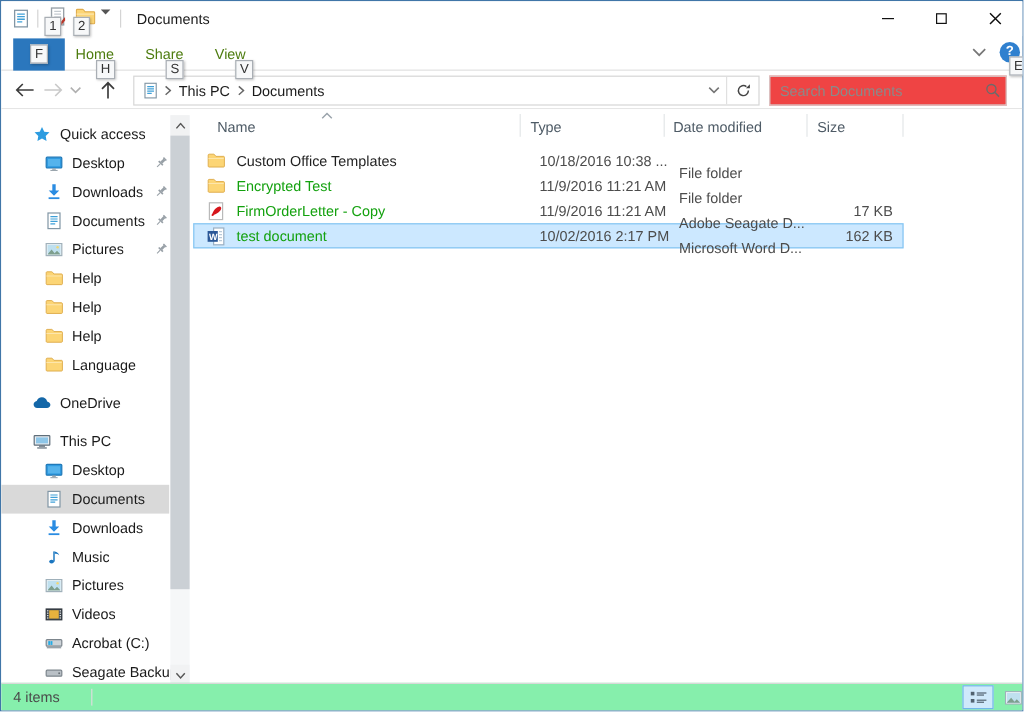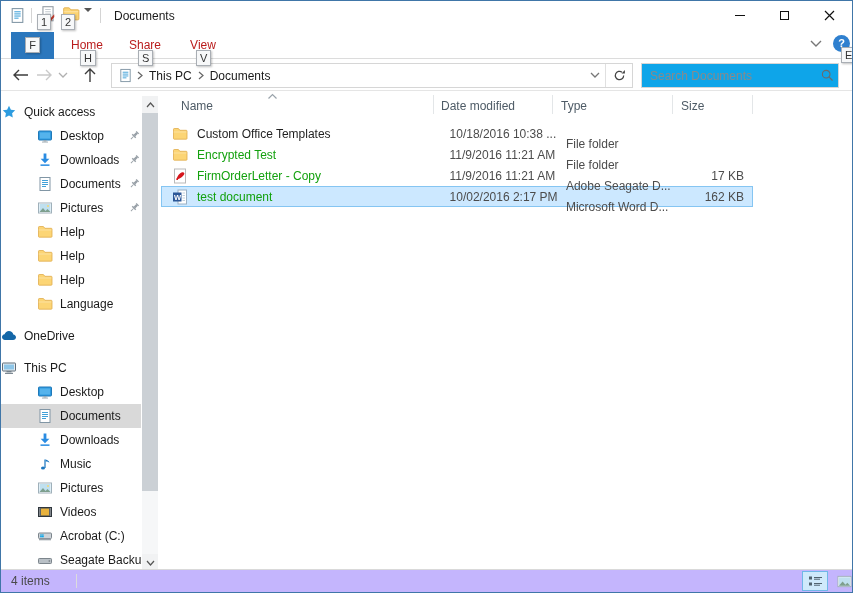--- a/index.html
+++ b/index.html
@@ -17,21 +17,21 @@
   .qat-dd .tri { width:0; height:0; margin:0 auto; border-left:4px solid transparent; border-right:4px solid transparent; border-top:4px solid #555; }
   .tb-title { position:absolute; left:113px; top:8px; font-size:12px; color:#1a1a1a; }
   .caption { position:absolute; top:0; right:0; display:flex; }
   .cap-btn { width:45px; height:29px; display:flex; align-items:center; justify-content:center; background:#fff; }
   .glyph-min { width:10px; height:1px; background:#111; }
   .glyph-max { width:9px; height:9px; border:1px solid #111; }
 
   
   .ribbonrow { position:absolute; top:30px; left:0; right:0; height:28px; background:#fff; border-bottom:1px solid #dcdcdc; }
   .file-tab { position:absolute; left:10px; top:1px; width:43px; height:27px; background:#2b77bd; }
-  .tab { position:absolute; top:0; height:28px; line-height:28px; width:48px; text-align:center; color:#b91c1c; font-size:12px; }
+  .tab { position:absolute; top:0; height:28px; line-height:28px; width:48px; text-align:left; color:#4d7c0f; font-size:12px; }
   .ribbon-chevron { position:absolute; left:808px; top:8px; width:14px; height:10px; }
   .help-btn { position:absolute; left:832px; top:4px; width:17px; height:17px; border-radius:50%; background:#2f80cf;
               color:#fff; font-size:11px; font-weight:bold; text-align:center; line-height:17px; }
 
   
   .keytip { position:absolute; z-index:10; background:#f7f8f9; border:1px solid #a9aeb4; box-shadow:1px 1px 2px rgba(0,0,0,.25);
             font-size:11px; color:#333; min-width:14px; height:16px; line-height:14px; padding:0 3px; text-align:center; }
   .file-kt { position:relative; margin:5px auto 0; display:inline-block; left:0; }
   .file-tab { text-align:center; }
 
@@ -40,33 +40,33 @@
   .nav-btn { position:absolute; top:5px; width:22px; height:22px; display:flex; align-items:center; justify-content:center; }
   .addr-box { position:absolute; left:110px; top:4px; width:522px; height:25px; border:1px solid #d6d6d6; background:#fff;
               display:flex; align-items:center; }
   .addr-icon { width:15px; height:15px; margin-left:6px; }
   .crumb-sep { margin:0 4px; display:flex; align-items:center; }
   .crumb { color:#1a1a1a; padding:0 2px; white-space:nowrap; }
   .addr-spacer { flex:1; }
   .addr-dd { width:20px; display:flex; justify-content:center; }
   .addr-vsep { width:1px; height:23px; background:#e0e0e0; }
   .refresh-btn { width:26px; display:flex; justify-content:center; align-items:center; }
-  .search-box { position:absolute; left:640px; top:4px; width:198px; height:25px; border:1px solid #d6d6d6; background:#0ea5e9; display:flex; align-items:center; }
+  .search-box { position:absolute; left:640px; top:4px; width:198px; height:25px; border:1px solid #d6d6d6; background:#ef4444; display:flex; align-items:center; }
   .search-box input { flex:1; border:none; outline:none; font-family:"Liberation Sans",sans-serif; font-size:12px; padding-left:8px; color:#333; background:transparent; }
   .search-box input::placeholder { color:#8a8a8a; }
   .search-glyph { width:22px; display:flex; justify-content:center; }
 
   
   .main { position:absolute; top:90px; left:0; right:0; bottom:23px; background:#fff; }
 
   
   .side-items { position:absolute; left:0; top:9px; width:160px; }
   .side-item { position:relative; height:24px; display:flex; align-items:center; font-size:12px; color:#1a1a1a; width:160px; }
   .side-item.gap { margin-top:8px; }
-  .side-item.lvl0 { }
+  .side-item.lvl0 { padding-left:26px; }
   .side-item.lvl1 { padding-left:36px; }
   .side-item.selected { background:#d9d9d9; width:140px; }
   .sicon { width:16px; height:16px; margin-right:7px; flex:0 0 16px; }
   .sicon svg, .ficon svg, .win-icon svg, .addr-icon svg, .qat-btn svg { width:100%; height:100%; display:block; }
   .slabel { white-space:nowrap; overflow:hidden; }
   .pin { position:absolute; left:126px; top:5px; width:14px; height:14px; }
   .pin svg { width:100%; height:100%; }
 
   
   .sb-track { position:absolute; left:141px; top:5px; width:16px; height:475px; background:#f6f7f8; }
@@ -89,21 +89,21 @@
   .frow.selected { background:#cce8ff; border-color:#85c5f2; }
   .c-name { width:273px; display:flex; align-items:center; padding-left:10px; }
   .ficon { width:16px; height:16px; margin-right:9px; flex:0 0 16px; }
   .fname { color:#1f1f1f; white-space:nowrap; }
   .frow.encrypted .fname { color:#13a10e;text-align:right; }
   .c-date { width:119px; padding-left:7px; color:#4c4c4c;margin-left:16px; }
   .c-type { width:120px; padding-left:8px; color:#4c4c4c;margin-top:20px; }
   .c-size { width:80px; padding-right:8px; text-align:right; color:#4c4c4c; }
 
   
-  .statusbar { position:absolute; left:0; right:0; bottom:0; height:23px; background:#c4b5fd; border-top:1px solid #d9d9d9; }
+  .statusbar { position:absolute; left:0; right:0; bottom:0; height:23px; background:#86efac; border-top:1px solid #d9d9d9; }
   .status-items { position:absolute; left:10px; top:0; line-height:22px; color:#4a4a4a; font-size:12px; }
   .status-vsep { position:absolute; left:75px; top:4px; width:1px; height:14px; background:#dcdcdc; }
   .view-btn { position:absolute; top:1px; width:26px; height:20px; display:flex; align-items:center; justify-content:center; }
   .vb-details { left:801px; background:#cfe9fb; border:1px solid #70b7e8; }
   .vb-icons { left:830px; }
   .view-btn svg { width:15px; height:15px; }
 </style>
 </head>
 <body>
 
@@ -506,22 +506,22 @@
         </div>
     </div>
 
     <div class="fl-header">
       <div class="hcell h-name">
         <svg class="sort-arrow" viewBox="0 0 11 7">
             <path d="M1.5 5.5L5.5 1.5l4 4" stroke="#9aa3ab" stroke-width="1.2" fill="none"></path>
           </svg>
         <span>Name</span>
       </div>
+      <div class="hcell h-type"><span>Type</span></div>
       <div class="hcell h-date"><span>Date modified</span></div>
-      <div class="hcell h-type"><span>Type</span></div>
       <div class="hcell h-size"><span>Size</span></div>
     </div>
 
     <div class="fl-rows">
         <div class="frow">
           <div class="c-name">
             <span class="ficon">
               <svg viewBox="0 0 16 16">
                 <path d="M1.5 3.2c0-.4.3-.7.7-.7h3.9c.25 0 .45.1.6.3l1.2 1.5h6.4c.4 0 .7.3.7.7v7.5c0 .4-.3.7-.7.7H2.2c-.4 0-.7-.3-.7-.7z" fill="#fcd575" stroke="#dfac4c" stroke-width="0.8"></path>
                 <path d="M1.5 5.6h13v.8h-13z" fill="#fff" opacity="0.4"></path>

